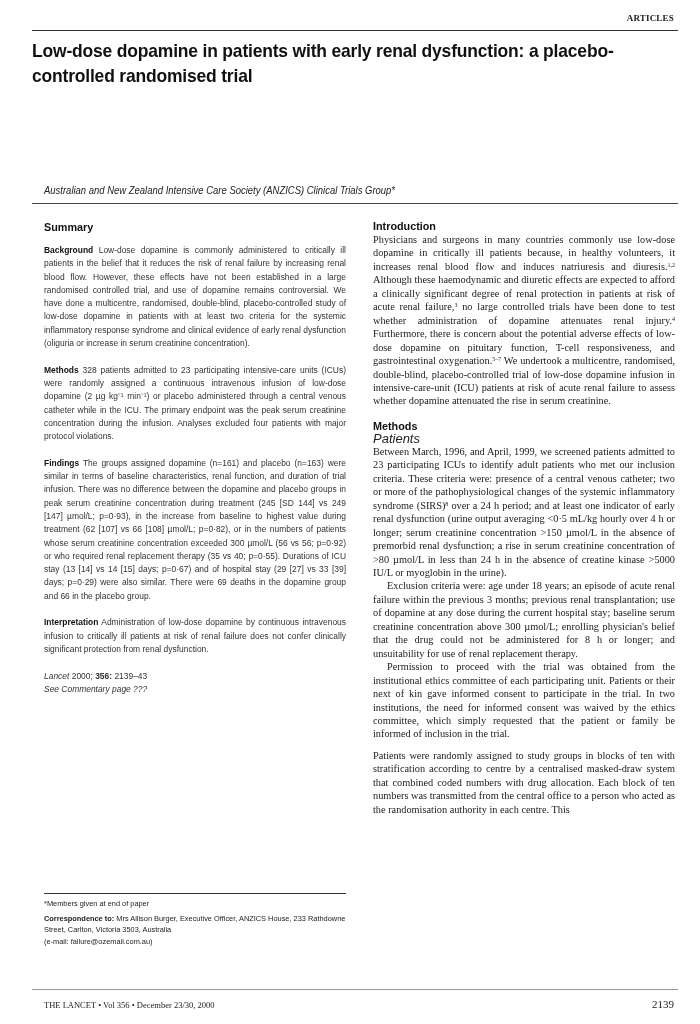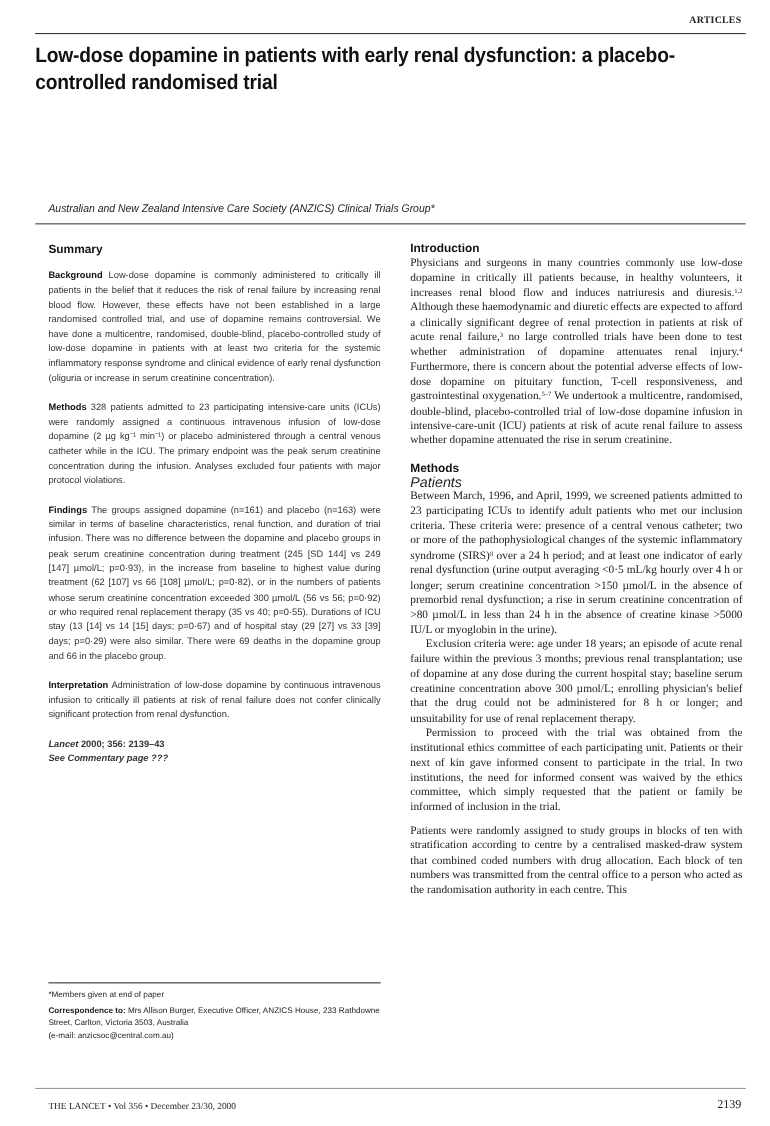--- a/index.html
+++ b/index.html
@@ -18,21 +18,21 @@
   .right-col .sec-head-sans { margin: 0; line-height: 13px; }
   .para { text-align: justify; margin: 0 0 13.3px 0; }
   .para b { color: #111; }
   .sub-italic { font-family: "Liberation Sans", sans-serif; font-style: italic; font-size: 13px; line-height: 12px; color: #222; margin: 0; }
   .rpara { text-align: justify; margin: 0; }
   .indent { text-indent: 14px; }
   .gap { height: 12px; }
   .gap-small { height: 8px; }
   sup { font-size: 6px; line-height: 0; vertical-align: 3px; }
 
-  .citation { font-family: "Liberation Sans", sans-serif; font-size: 8.45px; line-height: 13.3px; color: #333; font-weight: bold; }
+  .citation { font-family: "Liberation Sans", sans-serif; font-size: 8.45px; line-height: 13.3px; color: #333; }
   .footnotes { top: 892px; left: 44px; width: 302px; font-family: "Liberation Sans", sans-serif; font-size: 7.4px; line-height: 11.2px; color: #222; }
   .rule-foot { top: 893px; left: 44px; width: 302px; border-top: 1px solid #333; }
   .fn-members { margin-top: 6px; }
   .fn-corr { margin-top: 4px; }
 
   .rule-bottom { top: 989px; left: 32px; width: 646px; border-top: 1px solid #999; }
   .footer-left { top: 1000px; left: 44px; font-family: Liberation Serif, serif; font-size: 8.5px; color: #222; }
   .footer-right { top: 998px; right: 26px; font-family: "Liberation Serif", serif; font-size: 11px; color: #222; }
 </style>
 </head>
@@ -60,21 +60,21 @@
   <div class="citation">
     <div><i>Lancet</i><span> 2000; </span><b>356:</b><span> 2139–43</span></div>
     <div><i>See Commentary page ???</i></div>
   </div>
 </div>
 
 <div class="abs rule-foot"></div>
 <div class="abs footnotes">
   <div class="fn-members">*Members given at end of paper</div>
   <div class="fn-corr"><b>Correspondence to:</b><span> Mrs Allison Burger, Executive Officer, ANZICS House, 233 Rathdowne Street, Carlton, Victoria 3503, Australia</span></div>
-  <div>(e-mail: anzicsoc@central.com.au)</div>
+  <div>(e-mail: failure@ozemail.com.au)</div>
 </div>
 
 <div class="abs right-col">
   <div class="sec-head-sans">Introduction</div>
   <p class="rpara"><span>Physicians and surgeons in many countries commonly use low-dose dopamine in critically ill patients because, in healthy volunteers, it increases renal blood flow and induces natriuresis and diuresis.</span><sup>1,2</sup><span> Although these haemodynamic and diuretic effects are expected to afford a clinically significant degree of renal protection in patients at risk of acute renal failure,</span><sup>3</sup><span> no large controlled trials have been done to test whether administration of dopamine attenuates renal injury.</span><sup>4</sup><span> Furthermore, there is concern about the potential adverse effects of low-dose dopamine on pituitary function, T-cell responsiveness, and gastrointestinal oxygenation.</span><sup>5–7</sup><span> We undertook a multicentre, randomised, double-blind, placebo-controlled trial of low-dose dopamine infusion in intensive-care-unit (ICU) patients at risk of acute renal failure to assess whether dopamine attenuated the rise in serum creatinine.</span></p>
 
   <div class="gap"></div>
 
   <div class="sec-head-sans">Methods</div>
   <div class="sub-italic">Patients</div>

